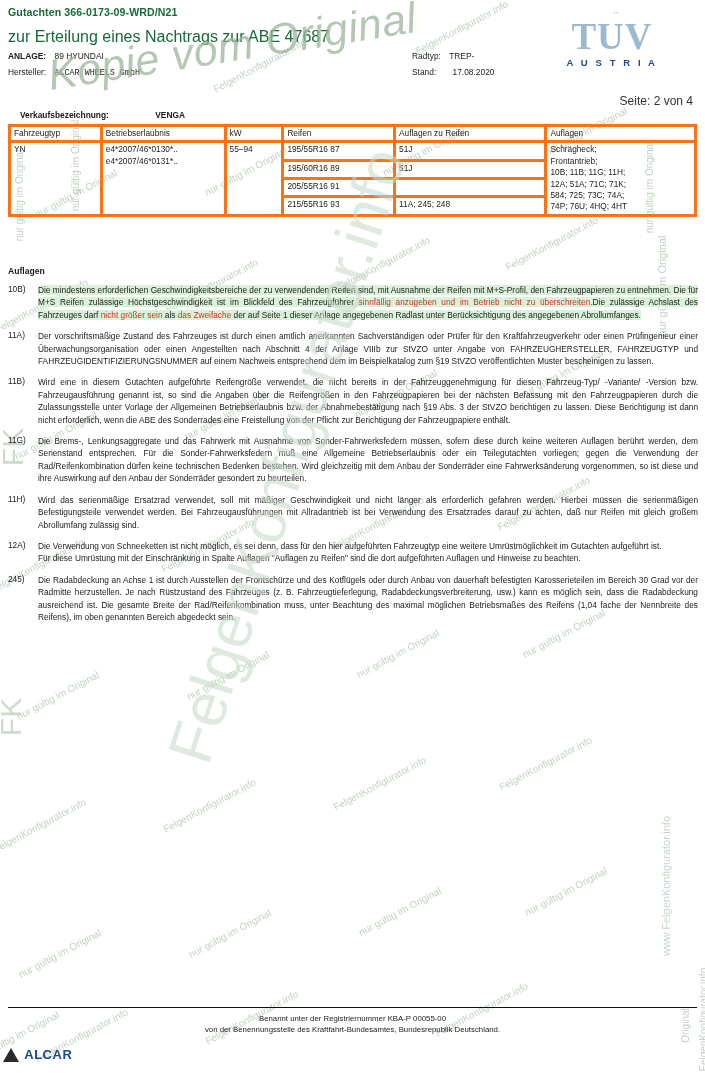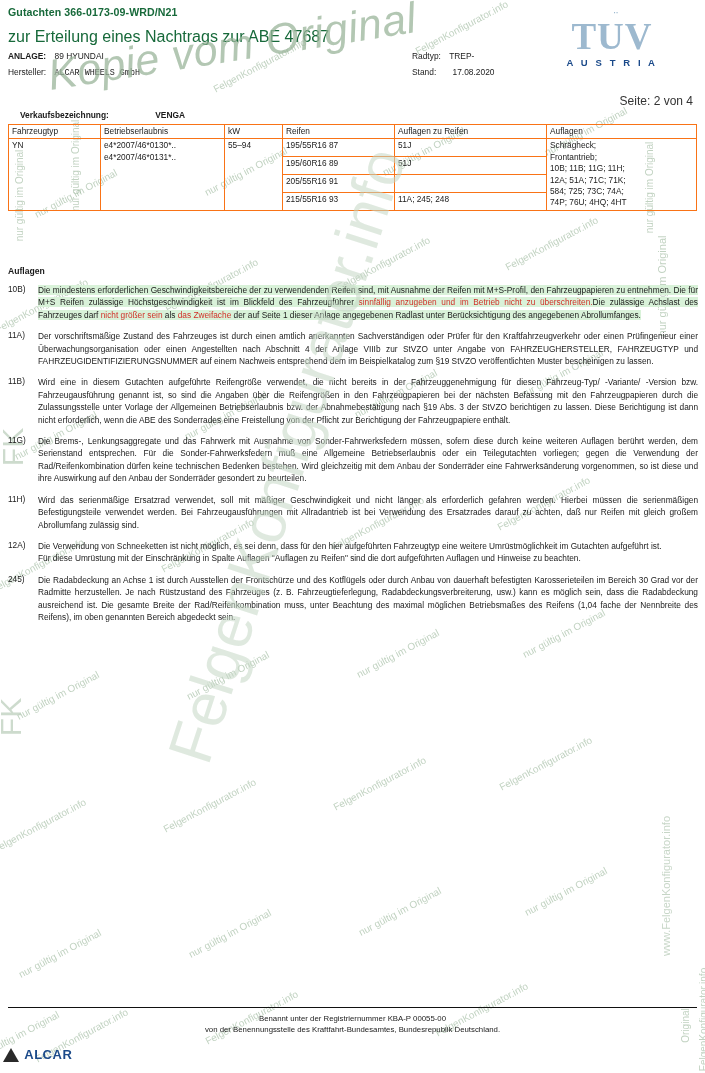--- a/index.html
+++ b/index.html
@@ -125,21 +125,21 @@
 
   table.main {
     position: absolute;
     left: 8px;
     top: 124px;
     width: 689px;
     border-collapse: collapse;
     font-size: 8.3px;
   }
   table.main td, table.main th {
-    border: 1px solid #f97316;
+    border: 3px solid #f97316;
     vertical-align: top;
     padding: 1px 3px;
     font-weight: normal;
     text-align: left;
     line-height: 11.4px;
   }
   table.main th { font-weight: normal; }
   .c1 { width: 92px; }
   .c2 { width: 124px; }
   .c3 { width: 58px; }

